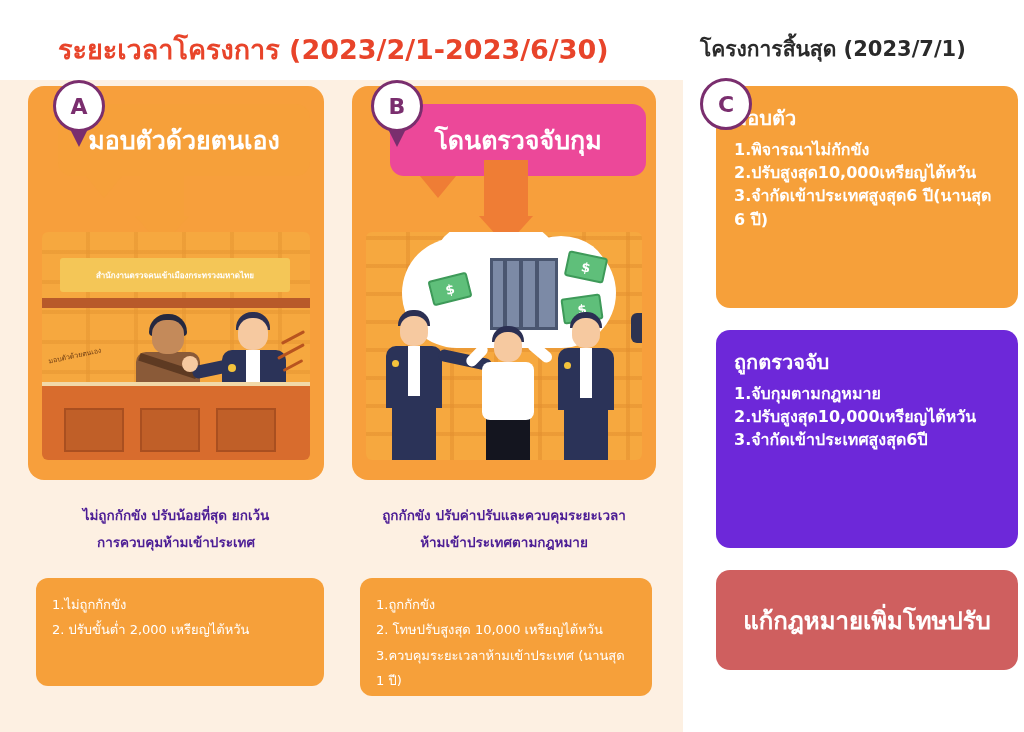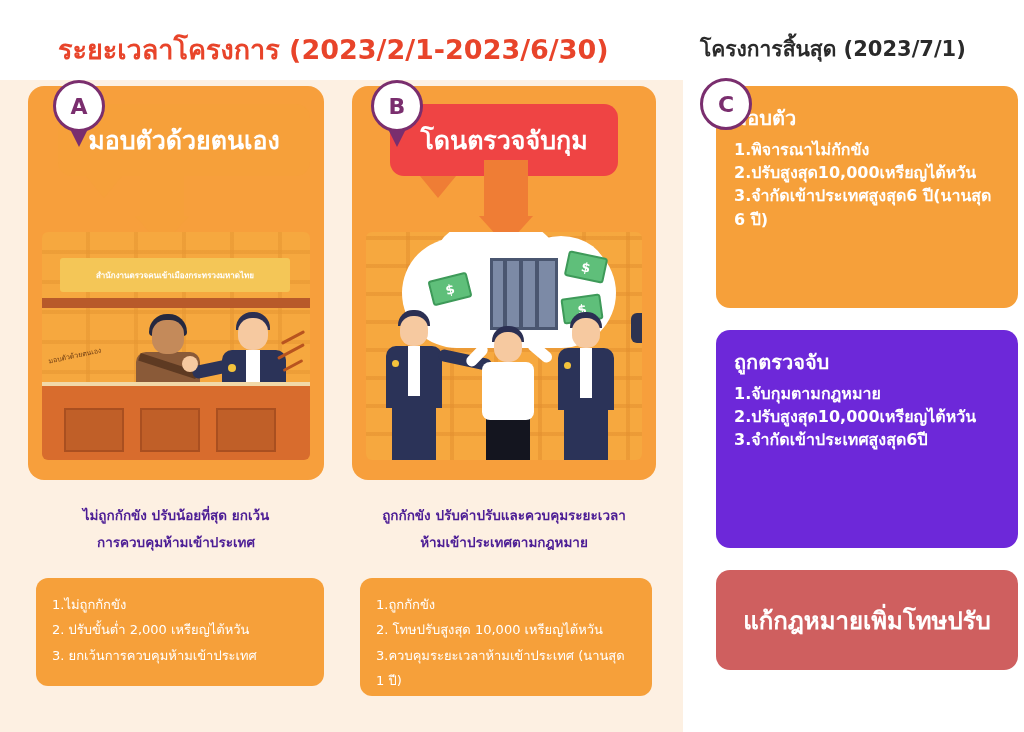--- a/index.html
+++ b/index.html
@@ -35,21 +35,21 @@
   .col-b{left:352px;top:86px;width:304px;height:394px;}
 
   
   .bubble{
     position:absolute;background:#f6a03a;border-radius:14px;
     color:#ffffff;font-weight:bold;font-size:25px;
     display:flex;align-items:center;justify-content:center;
     text-align:center;
   }
   .bubble-a{left:58px;top:104px;width:252px;height:72px;}
-  .bubble-b{left:390px;top:104px;width:228px;height:72px;background:#ef4444;text-align:right;}
+  .bubble-b{left:390px;top:104px;width:256px;height:72px;background:#ec4899;text-align:right;}
   .bubble-tail{
     position:absolute;width:0;height:0;
     border-left:18px solid transparent;border-right:18px solid transparent;
   }
   .tail-a{left:86px;top:176px;border-top:22px solid #f6a03a;}
   .tail-b{left:420px;top:176px;border-top:22px solid #ef7d35;}
 
   
   .arrow{position:absolute;}
   .arrow .stem{position:absolute;background:#f6a03a;}
@@ -241,21 +241,20 @@
   </div>
 
   <div class="caption caption-a">
     <div>ไม่ถูกกักขัง ปรับน้อยที่สุด ยกเว้น</div>
     <div>การควบคุมห้ามเข้าประเทศ</div>
   </div>
 
   <div class="detail-box detail-a">
     <div>1.ไม่ถูกกักขัง</div>
     <div>2. ปรับขั้นต่ำ 2,000 เหรียญไต้หวัน</div>
-    <div>3. ยกเว้นการควบคุมห้ามเข้าประเทศ</div>
   </div>
 
   <div class="col-bg col-b"></div>
   <div class="badge badge-pin badge-b">B</div>
   <div class="bubble bubble-b">โดนตรวจจับกุม</div>
   <div class="bubble-tail tail-b"></div>
   <div class="arrow arrow-b">
     <div class="stem"></div>
       <div class="head"></div>
   </div>

